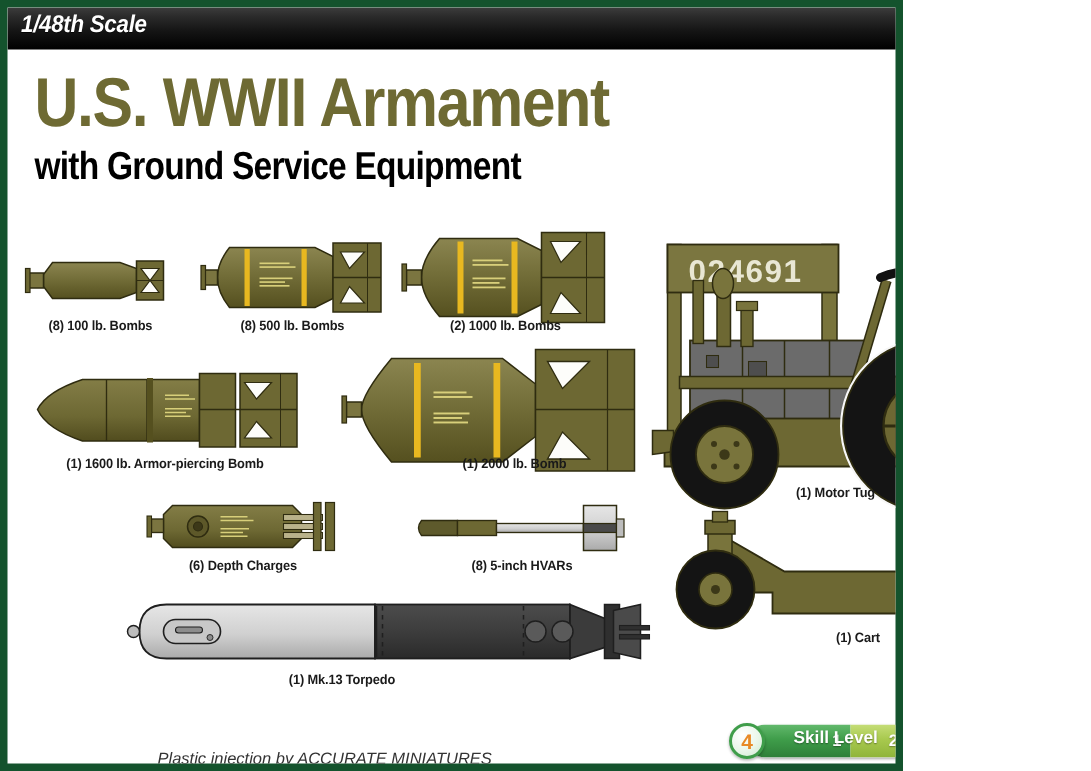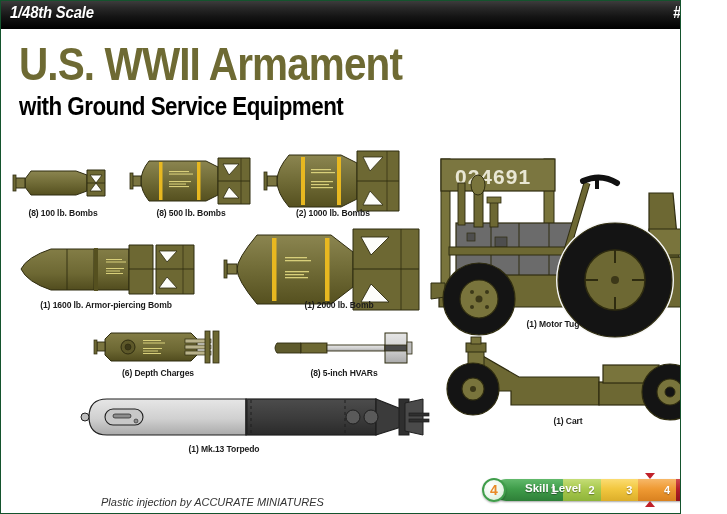--- a/index.html
+++ b/index.html
@@ -3,23 +3,23 @@
 <meta charset="utf-8">
 <style>
   * { box-sizing: border-box; }
   html, body {
     margin: 0; padding: 0;
     background: #fff;
     font-family: "Liberation Sans", sans-serif;
   }
   #page {
     position: relative;
-    width: 681px; height: 514px;
+    width: 602px; height: 514px;
     background: #ffffff;
-    border: 1px solid #14532d;
+    border: 5px solid #14532d;
     overflow: hidden;
   }
 
   
   #topbar {
     position: absolute; left: 0; top: 0; width: 727px; height: 28px;
     background: linear-gradient(to bottom, #3c3c3c 0%, #2a2a2a 22%, #151515 55%, #000 100%);
   }
   #topbar .scale {
     position: absolute; left: 9px; top: 3px;

